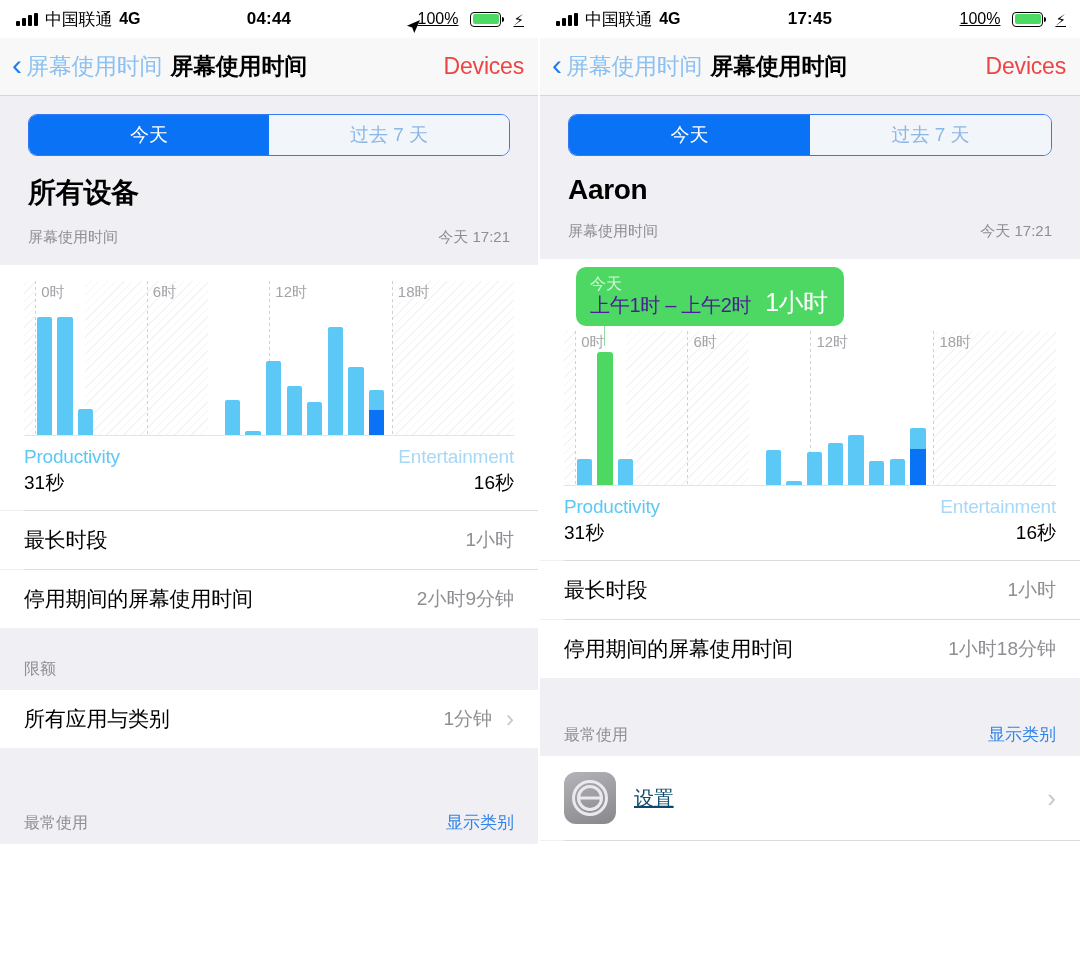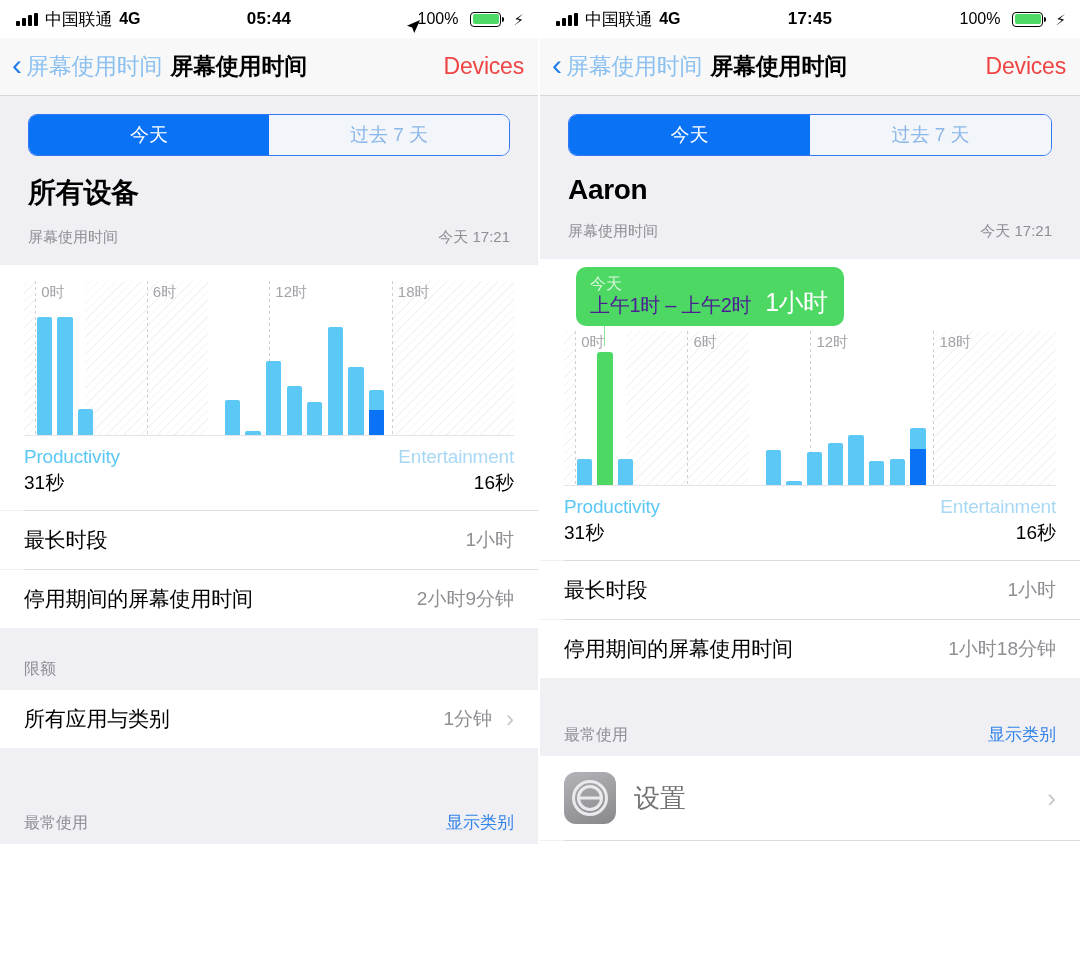--- a/index.html
+++ b/index.html
@@ -35,21 +35,21 @@
   .sig i:nth-child(3){ height: 11px; }
   .sig i:nth-child(4){ height: 13px; }
   .carrier { font-size: 17px; color:#000; letter-spacing:-0.2px; }
   .netmode { font-size: 16px; color:#000; font-weight:700; }
   .sb-time {
     position:absolute; left:0; right:0; text-align:center;
     font-size: 17px; font-weight: 700; color:#000; letter-spacing:0.2px;
   }
   .sb-right {
     margin-left:auto; display:flex; align-items:center; gap:12px;
-    position: relative; z-index: 2;
+    position: relative; z-index: 2; text-decoration: underline;
   }
   .loc-arrow { width:0; height:0; }
   .loc-arrow svg { display:block; }
   .batt-pct { font-size: 16px; color:#000; }
   .batt {
     width: 31px; height: 15px; border:1.6px solid #000; border-radius:4px;
     padding:1.5px; position:relative;
   }
   .batt::after{
     content:""; position:absolute; right:-4px; top:4.5px;
@@ -185,21 +185,21 @@
     width:34px;height:32px;background:#fff;border-radius:9px;position:relative;
     display:flex;align-items:center;justify-content:center;
   }
   .tim-bubble::after{
     content:""; position:absolute; left:8px; bottom:-6px;
     border-left:7px solid transparent; border-right:4px solid transparent;
     border-top:8px solid #fff;
   }
   .tim-star{ color:#1f8ae8; font-size:25px; line-height:1; margin-top:-1px;}
   .app-body { flex:1; margin-left:18px; display:flex; flex-direction:column; gap:7px;}
-  .app-name { font-size:26px; color:#737373; letter-spacing:-0.2px;}
+  .app-name { font-size:20px; color:#0c4a6e; letter-spacing:-0.2px;text-decoration:underline;}
   .app-meter-row{ display:flex; align-items:center; gap:10px; }
   .meter { height:7px; border-radius:4px; background:#b8b8bd; }
   .app-sub { display:flex; align-items:center; gap:9px; }
   .dot { width:8px;height:8px;border-radius:50%; background:#b8b8bd; flex:none;}
   .app-time { font-size:18px; color:#8e8e93; }
   .app-chev { color:#c7c7cc; font-size:26px; font-weight:300; margin-left:10px;}
   .filler { background:#efeff4; }
 </style>
 </head>
 <body>
@@ -212,21 +212,21 @@
       <div class="sb-left">
         <span class="sig">
             <i></i>
             <i></i>
             <i></i>
             <i></i>
           </span>
         <span class="carrier">中国联通</span>
         <span class="netmode">4G</span>
       </div>
-      <div class="sb-time">05:44</div>
+      <div class="sb-time">04:44</div>
       <div class="sb-right">
         <span class="loc-arrow">
           <svg width="15" height="15" viewBox="0 0 16 16">
               <path d="M15 1 L1 7.3 L6.6 9 L8.8 15 Z" fill="#000"></path>
             </svg>
         </span>
         <span class="batt-pct">100%</span>
         <span class="batt">
             <span></span>
           </span>

